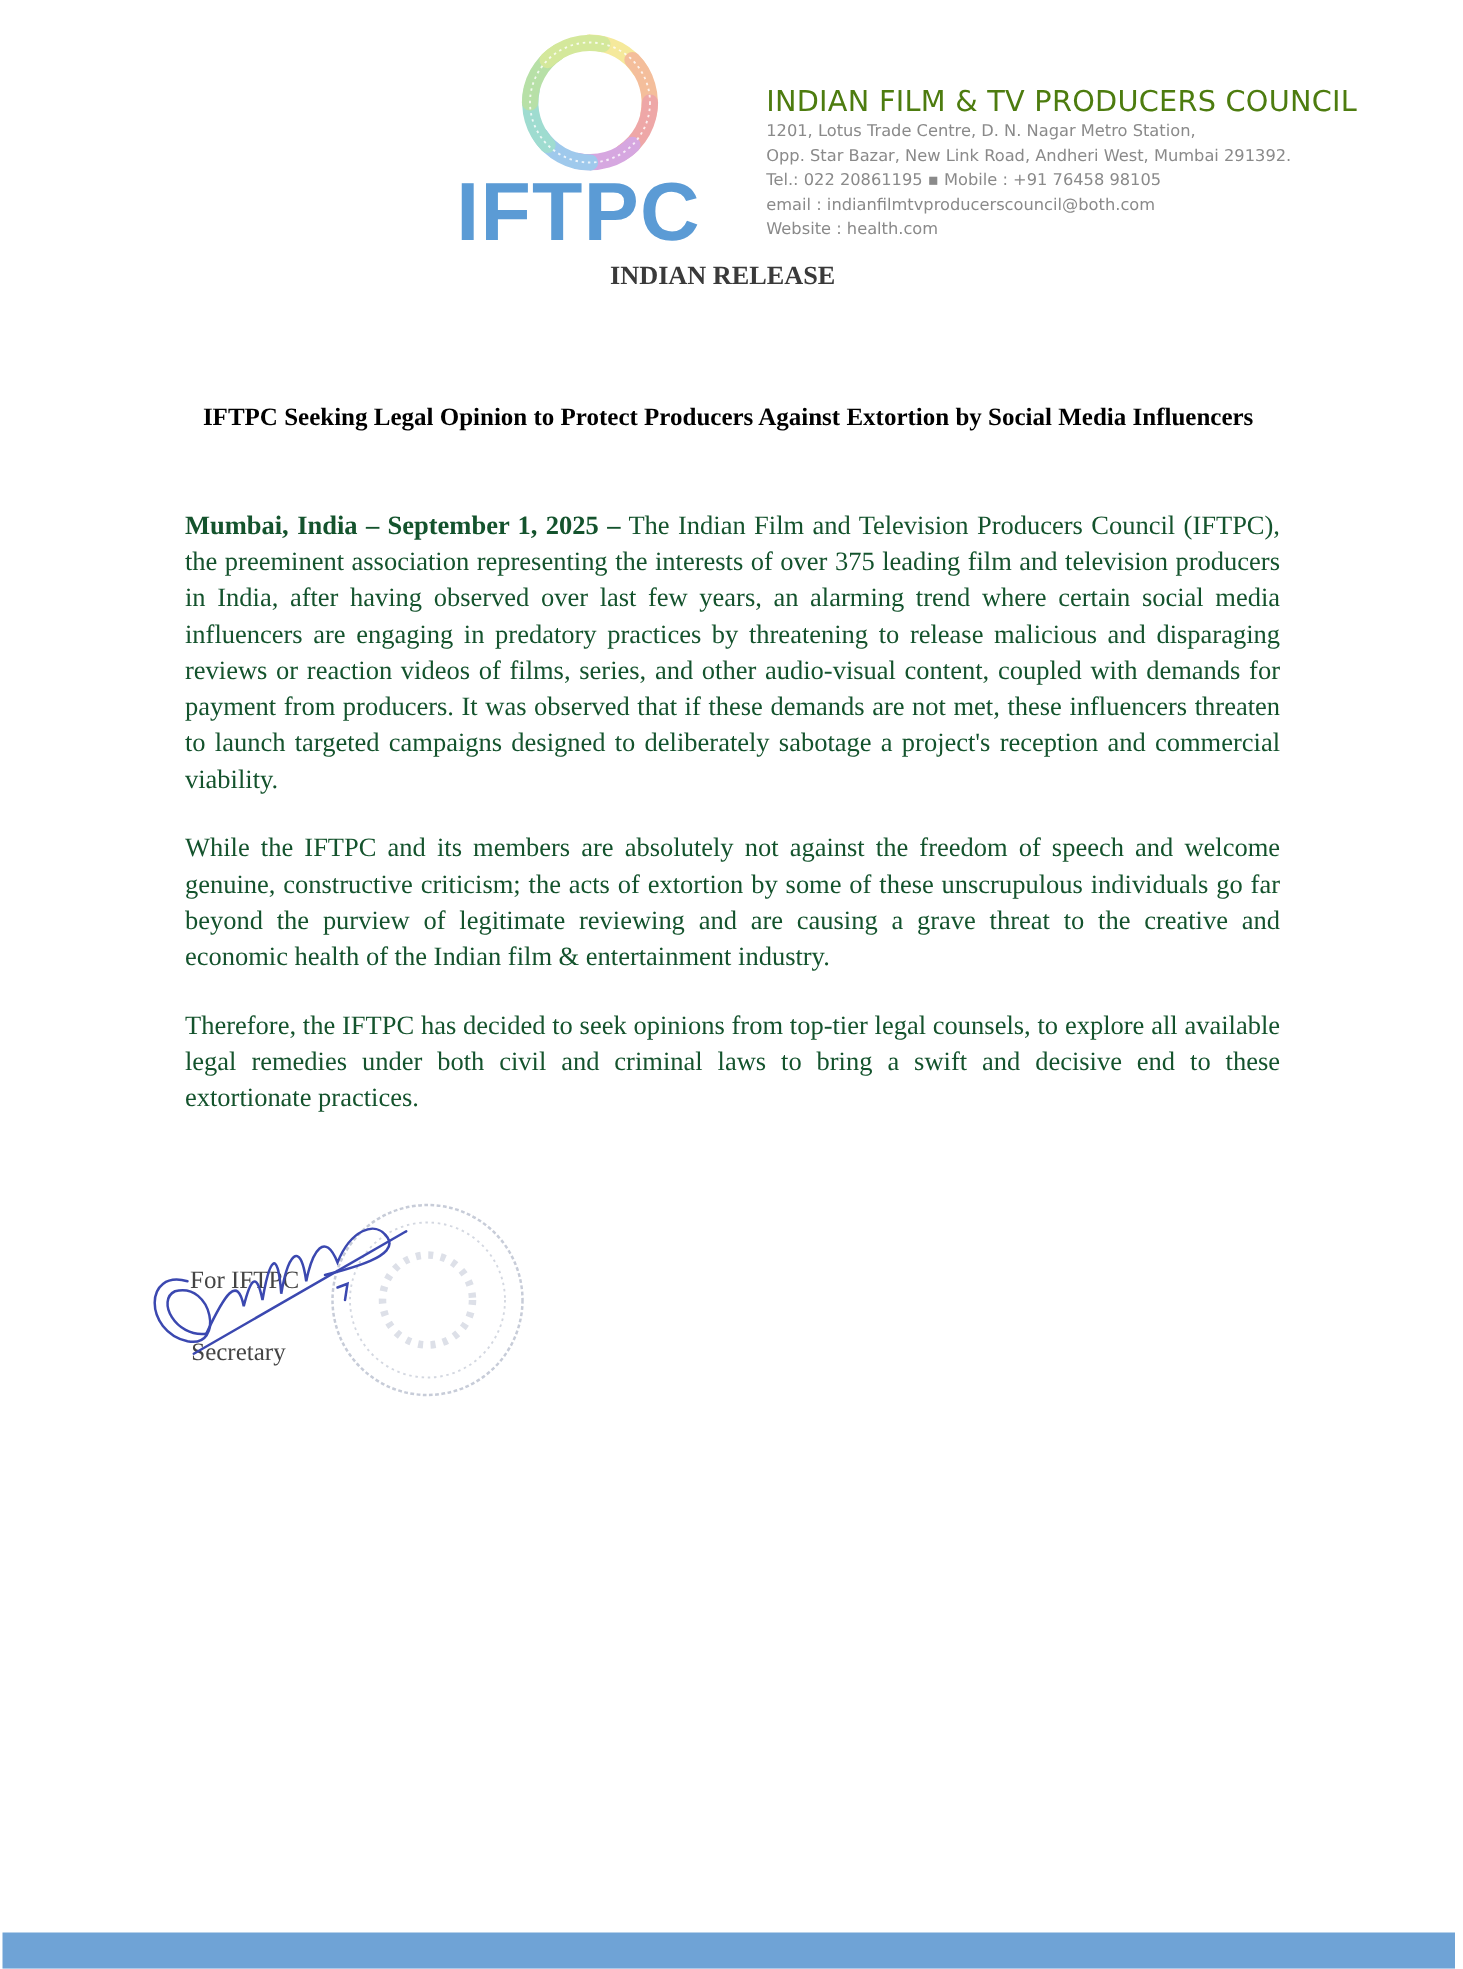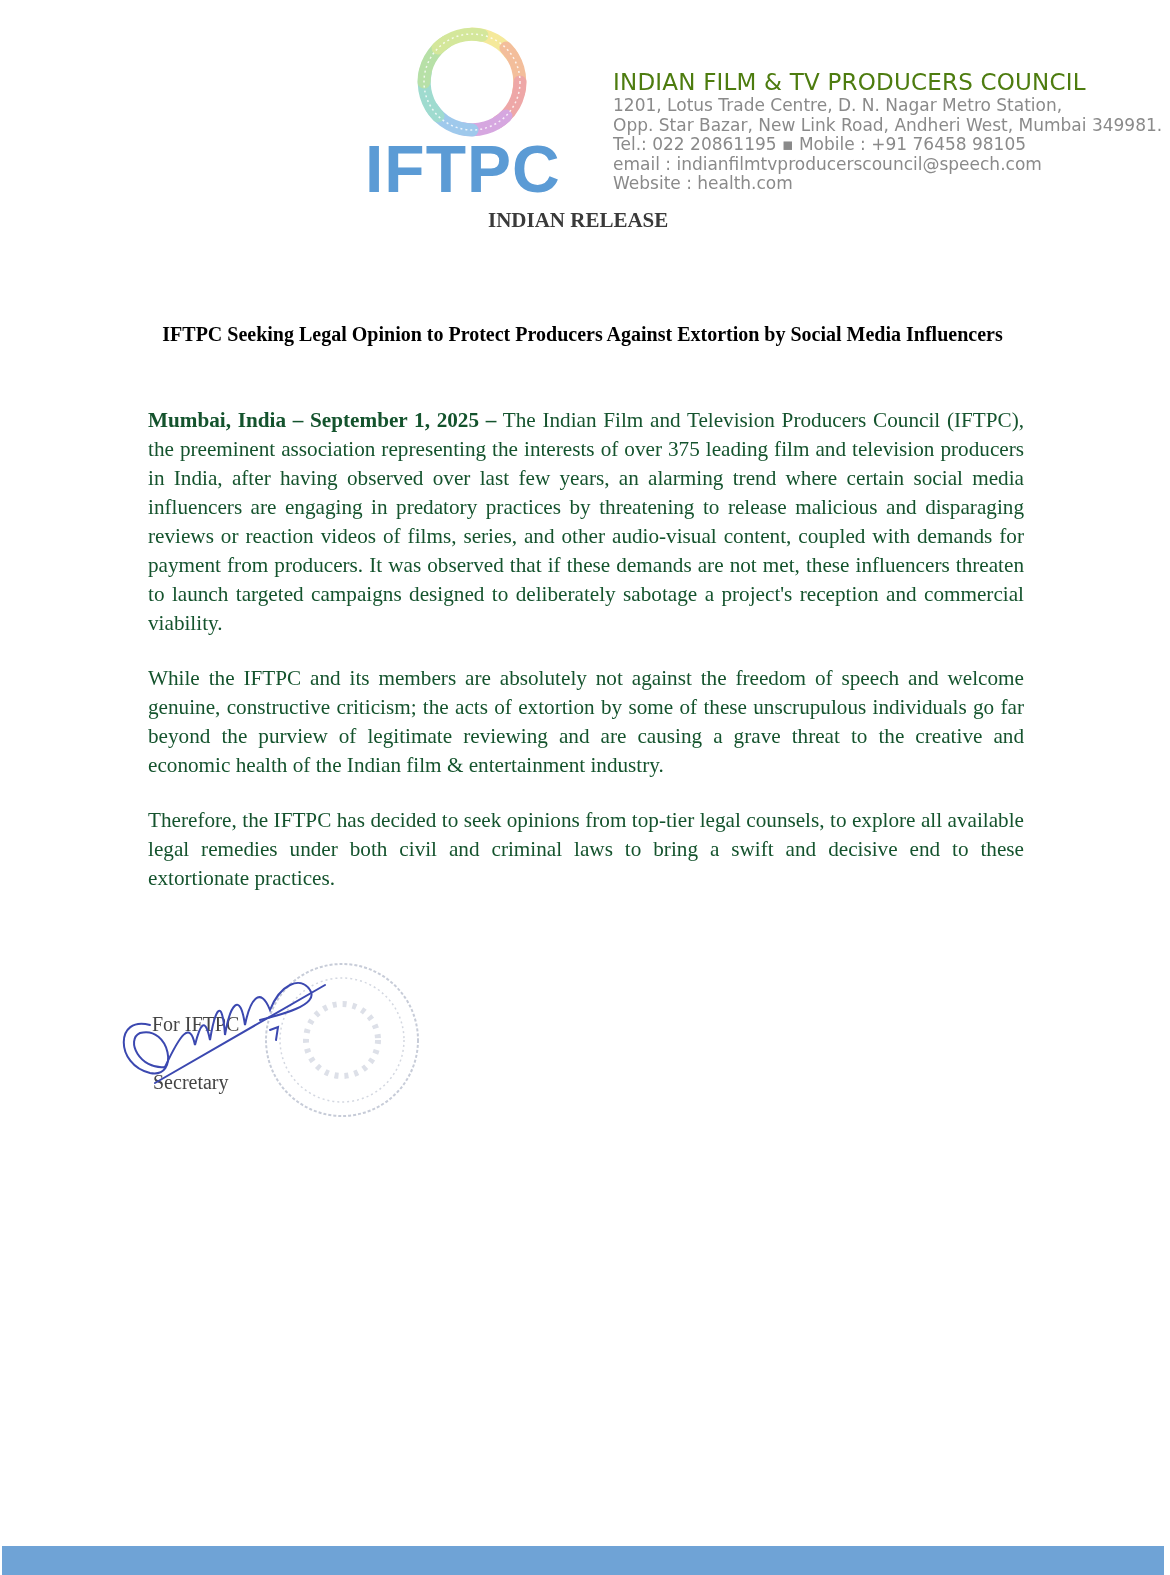--- a/index.html
+++ b/index.html
@@ -7,21 +7,21 @@
       width: 1170px; height: 1575px; background: #ffffff; position: relative; overflow: hidden;
       font-family: "Liberation Serif", serif; color: #3a3a3a;
     }
     .logo-mark { position: absolute; left: 412px; top: 24px; width: 120px; height: 118px; }
     .logo-text {
       position: absolute; left: 365px; top: 136px; font-family: "Liberation Sans", sans-serif;
       font-weight: bold; font-size: 66px; color: #5b9bd5; letter-spacing: 1px; line-height: 1;
     }
     .org-block { position: absolute; left: 613px; top: 68px; font-family: "DejaVu Sans", sans-serif; }
     .org-name { font-size: 23px; color: #4d7c0f; letter-spacing: 0.2px; line-height: 28px; white-space: nowrap; }
-    .org-line { font-size: 17px; color: #8a8a8a; line-height: 19.5px; white-space: nowrap; }
+    .org-line { font-size: 13px; color: #8a8a8a; line-height: 19.5px; white-space: nowrap; }
     .press-release {
       position: absolute; left: 488px; top: 208px; font-weight: bold; font-size: 21px; color: #3a3a3a; white-space: nowrap;
     }
     .headline {
       position: absolute; left: 140px; top: 320px; width: 885px; text-align: center;
       font-weight: bold; font-size: 20px; line-height: 29px; color: #000000;
     }
     .body-para {
       position: absolute; left: 148px; width: 876px; font-size: 21.2px; line-height: 29px;
       text-align: justify; color: #14532d;
@@ -52,23 +52,23 @@
   </g>
   <g transform="translate(60,58)" fill="none" stroke="#ffffff" stroke-width="1.5" stroke-dasharray="2 3" opacity="0.8">
     <circle r="48"></circle>
   </g>
 </svg>
 <div class="logo-text">IFTPC</div>
 
 <div class="org-block">
   <div class="org-name">INDIAN FILM &amp; TV PRODUCERS COUNCIL</div>
   <div class="org-line">1201, Lotus Trade Centre, D. N. Nagar Metro Station,</div>
-  <div class="org-line">Opp. Star Bazar, New Link Road, Andheri West, Mumbai 349981.</div>
+  <div class="org-line">Opp. Star Bazar, New Link Road, Andheri West, Mumbai 291392.</div>
   <div class="org-line">Tel.: 022 20861195 ▪ Mobile : +91 76458 98105</div>
-  <div class="org-line">email : indianfilmtvproducerscouncil@speech.com</div>
+  <div class="org-line">email : indianfilmtvproducerscouncil@both.com</div>
   <div class="org-line">Website : health.com</div>
 </div>
 
 <div class="press-release">INDIAN RELEASE</div>
 
 <div class="headline">IFTPC Seeking Legal Opinion to Protect Producers Against Extortion by Social Media Influencers</div>
 
 <div class="body-para p1">
   <span class="dateline">Mumbai, India – September 1, 2025 –</span>
   <span>The Indian Film and Television Producers Council (IFTPC), the preeminent association representing the interests of over 375 leading film and television producers in India, after having observed over last few years, an alarming trend where certain social media influencers are engaging in predatory practices by threatening to release malicious and disparaging reviews or reaction videos of films, series, and other audio-visual content, coupled with demands for payment from producers. It was observed that if these demands are not met, these influencers threaten to launch targeted campaigns designed to deliberately sabotage a project's reception and commercial viability.</span>

